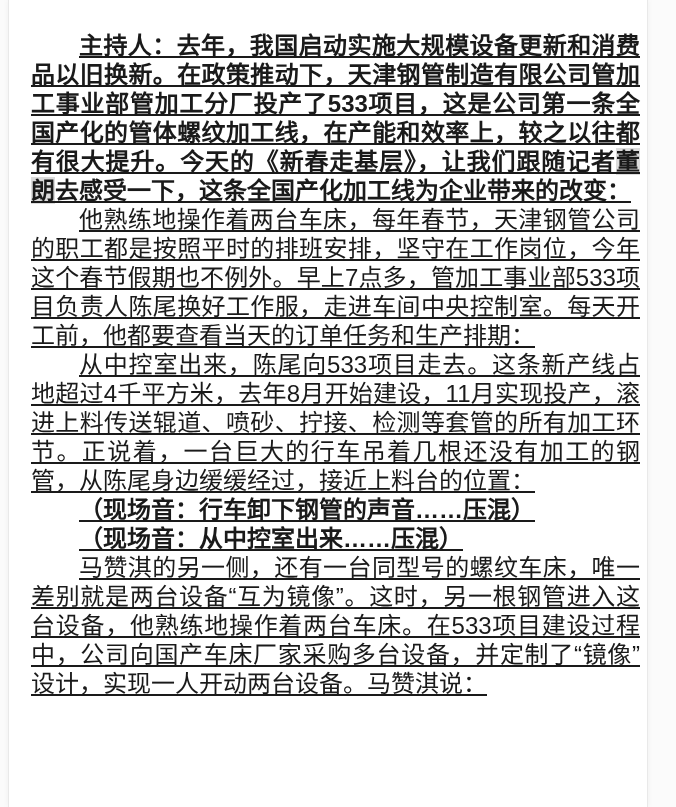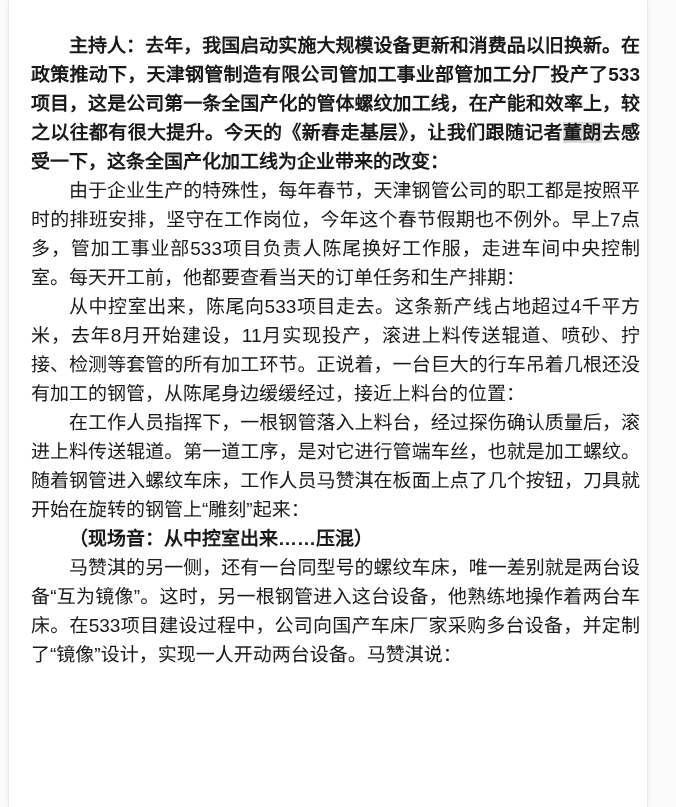--- a/index.html
+++ b/index.html
@@ -26,39 +26,40 @@
     left: 8px; top: 0;
     width: 640px; height: 807px;
     background: var(--page-bg);
     border-left: 1px solid var(--border-color);
     border-right: 1px solid var(--border-color);
     box-shadow: 0 0 6px rgba(0,0,0,0.05);
     padding: 31px 7px 10px 22px;
   }
   .article {
     color: var(--text-color);
-    font-size: 19px;
+    font-size: 24px;
     line-height: 29px;
     text-align: justify;
+    text-decoration: underline;
   }
   .article p {
     text-indent: 2em;
     font-weight: 400;
     word-break: break-all;
   }
   .article p.bold { font-weight: 700; }
   .hl { background: var(--highlight-color); }
 </style>
 </head>
 <body>
 
 <div class="stage">
   <div class="page">
     <div class="article">
       <p class="bold">主持人：去年，我国启动实施大规模设备更新和消费品以旧换新。在政策推动下，天津钢管制造有限公司管加工事业部管加工分厂投产了533项目，这是公司第一条全国产化的管体螺纹加工线，在产能和效率上，较之以往都有很大提升。今天的《新春走基层》，让我们跟随记者<span class="hl">董朗</span>去感受一下，这条全国产化加工线为企业带来的改变：</p>
-      <p>由于企业生产的特殊性，每年春节，天津钢管公司的职工都是按照平时的排班安排，坚守在工作岗位，今年这个春节假期也不例外。早上7点多，管加工事业部533项目负责人陈尾换好工作服，走进车间中央控制室。每天开工前，他都要查看当天的订单任务和生产排期：</p>
+      <p>他熟练地操作着两台车床，每年春节，天津钢管公司的职工都是按照平时的排班安排，坚守在工作岗位，今年这个春节假期也不例外。早上7点多，管加工事业部533项目负责人陈尾换好工作服，走进车间中央控制室。每天开工前，他都要查看当天的订单任务和生产排期：</p>
       <p>从中控室出来，陈尾向533项目走去。这条新产线占地超过4千平方米，去年8月开始建设，11月实现投产，滚进上料传送辊道、喷砂、拧接、检测等套管的所有加工环节。正说着，一台巨大的行车吊着几根还没有加工的钢管，从陈尾身边缓缓经过，接近上料台的位置：</p>
-      <p>在工作人员指挥下，一根钢管落入上料台，经过探伤确认质量后，滚进上料传送辊道。第一道工序，是对它进行管端车丝，也就是加工螺纹。随着钢管进入螺纹车床，工作人员马赞淇在板面上点了几个按钮，刀具就开始在旋转的钢管上“雕刻”起来：</p>
+      <p class="bold">（现场音：行车卸下钢管的声音……压混）</p>
       <p class="bold">（现场音：从中控室出来……压混）</p>
       <p>马赞淇的另一侧，还有一台同型号的螺纹车床，唯一差别就是两台设备“互为镜像”。这时，另一根钢管进入这台设备，他熟练地操作着两台车床。在533项目建设过程中，公司向国产车床厂家采购多台设备，并定制了“镜像”设计，实现一人开动两台设备。马赞淇说：</p>
     </div>
   </div>
 </div>
 
 </body></html>

